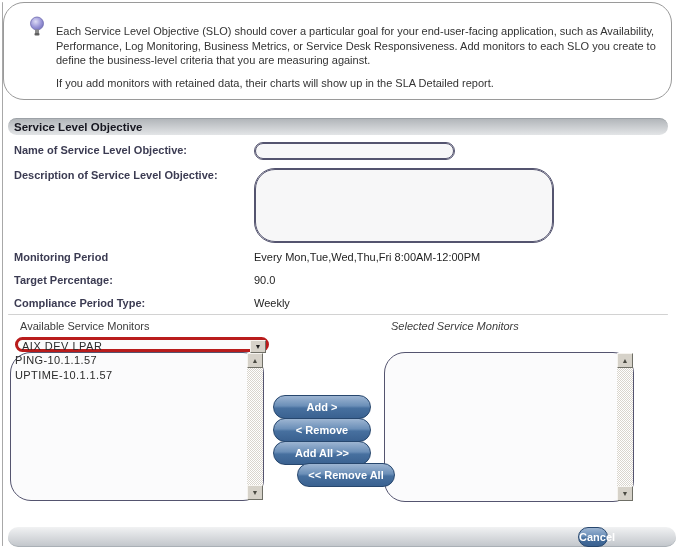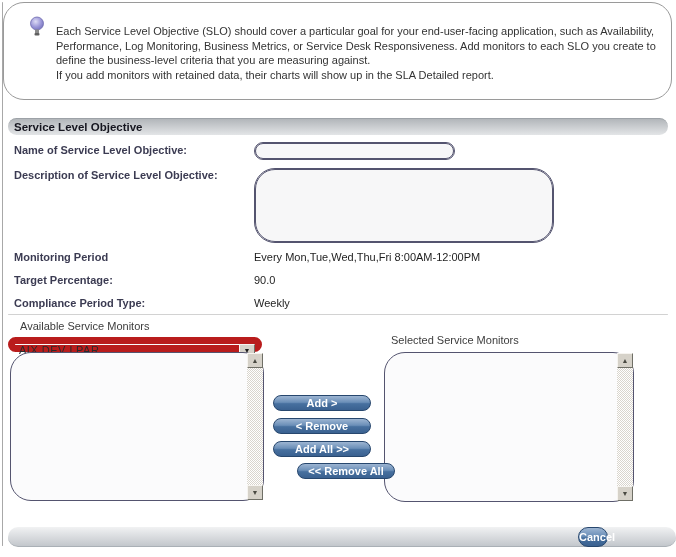--- a/index.html
+++ b/index.html
@@ -17,21 +17,21 @@
   
   .left-rule { left:2px; top:2px; width:1px; height:544px; background:#a8a8a8; }
 
   
   .info-box {
     left:3px; top:2px; width:669px; height:98px;
     background:#fff; border:1px solid #9a9a9a;
   }
   .bulb-wrap { position:absolute; left:25px; top:13px; width:16px; height:22px; }
   .info-text { position:absolute; left:52px; top:21px; width:612px; color:#333; line-height:14.5px; }
-  .info-text p + p { margin-top:0; }
+  .info-text p + p { margin-top:8px; }
 
   
   .section-header {
     left:8px; top:118px; width:660px; height:17px;
     background: linear-gradient(#b2b6ba, #e3e5e7);
     border-top:1px solid #9da2a7;
     font-weight:bold; color:#15151f;
     line-height:16px; padding-left:6px; font-size:11.5px;
   }
 
@@ -48,22 +48,22 @@
     background:#f7f7f8; border:1px solid #54546f; outline:1px solid #54546f; outline-offset:-2px;
     font-family:inherit; font-size:11px; padding:2px 3px; color:#222; resize:none;
   }
 
   .divider { left:8px; top:314px; width:660px; height:1px; background:#d2d2d2; }
 
   .col-label { color:#3d3d3d; }
 
   
   .dropdown {
-    left:8px; top:337px; width:254px; height:15px;
-    background:#fbfbfc; border:7px solid #b91c1c;
+    left:15px; top:337px; width:254px; height:15px;
+    background:#fbfbfc; border:3px solid #b91c1c;
     cursor:default;
   }
   .dd-text { position:absolute; left:4px; top:0; line-height:13px; color:#2b2b2b; letter-spacing:0.5px; }
   .dd-btn {
     position:absolute; right:0; top:0; width:16px; height:13px;
     background:#d6d2c9;
     border:1px solid; border-color:#f6f4f0 #6f6f66 #6f6f66 #f6f4f0;
     text-align:center;
   }
   .dd-btn span { font-size:7px; line-height:11px; color:#1d1d1d; display:block; }
@@ -96,21 +96,21 @@
   }
 
   
   .blue-btn {
     background: linear-gradient(#9db5d2, #6b8fb8 45%, #47709f 55%, #3a6190);
     border:1px solid #27476e;
     color:#ffffff; font-weight:bold; font-size:11px;
     text-align:center; cursor:pointer;
     font-family:inherit;
   }
-  .xfer { left:273px; width:98px; height:16px; line-height:14px; }
+  .xfer { left:273px; width:98px; height:24px; line-height:14px; }
   .xfer-add        { top:395px; }
   .xfer-remove     { top:418px; }
   .xfer-add-all    { top:441px; }
   .xfer-remove-all { top:463px;margin-left:24px; }
 
   
   .footer-bar {
     left:8px; top:527px; width:668px; height:20px;
     background: linear-gradient(#f1f2f3, #c3c7cc);
     border-bottom:1px solid #aab0b6;
@@ -159,30 +159,32 @@
 
 <div class="abs f-label" style="top:274px;">Target Percentage:</div>
 <div class="abs f-value" style="top:274px;">90.0</div>
 
 <div class="abs f-label" style="top:297px;">Compliance Period Type:</div>
 <div class="abs f-value" style="top:297px;">Weekly</div>
 
 <div class="abs divider"></div>
 
 <div class="abs col-label" style="left:20px; top:320px;">Available Service Monitors</div>
-<div class="abs col-label" style="left:391px; top:334px;">Selected Service Monitors</div>
+<div class="abs col-label" style="left:391px; top:320px;font-style:italic;">Selected Service Monitors</div>
 
 <div class="abs dropdown">
   <span class="dd-text">AIX DEV LPAR</span>
   <span class="dd-btn">
     <span>▼</span>
   </span>
 </div>
 
 <div class="abs listbox listbox-left">
+  <div class="list-item">PING-10.1.1.57</div>
+  <div class="list-item">UPTIME-10.1.1.57</div>
   <div class="scrollbar">
     <div class="sb-btn sb-up">
       <span>▲</span>
     </div>
     <div class="sb-track"></div>
     <div class="sb-btn sb-down">
       <span>▼</span>
     </div>
   </div>
 </div>

